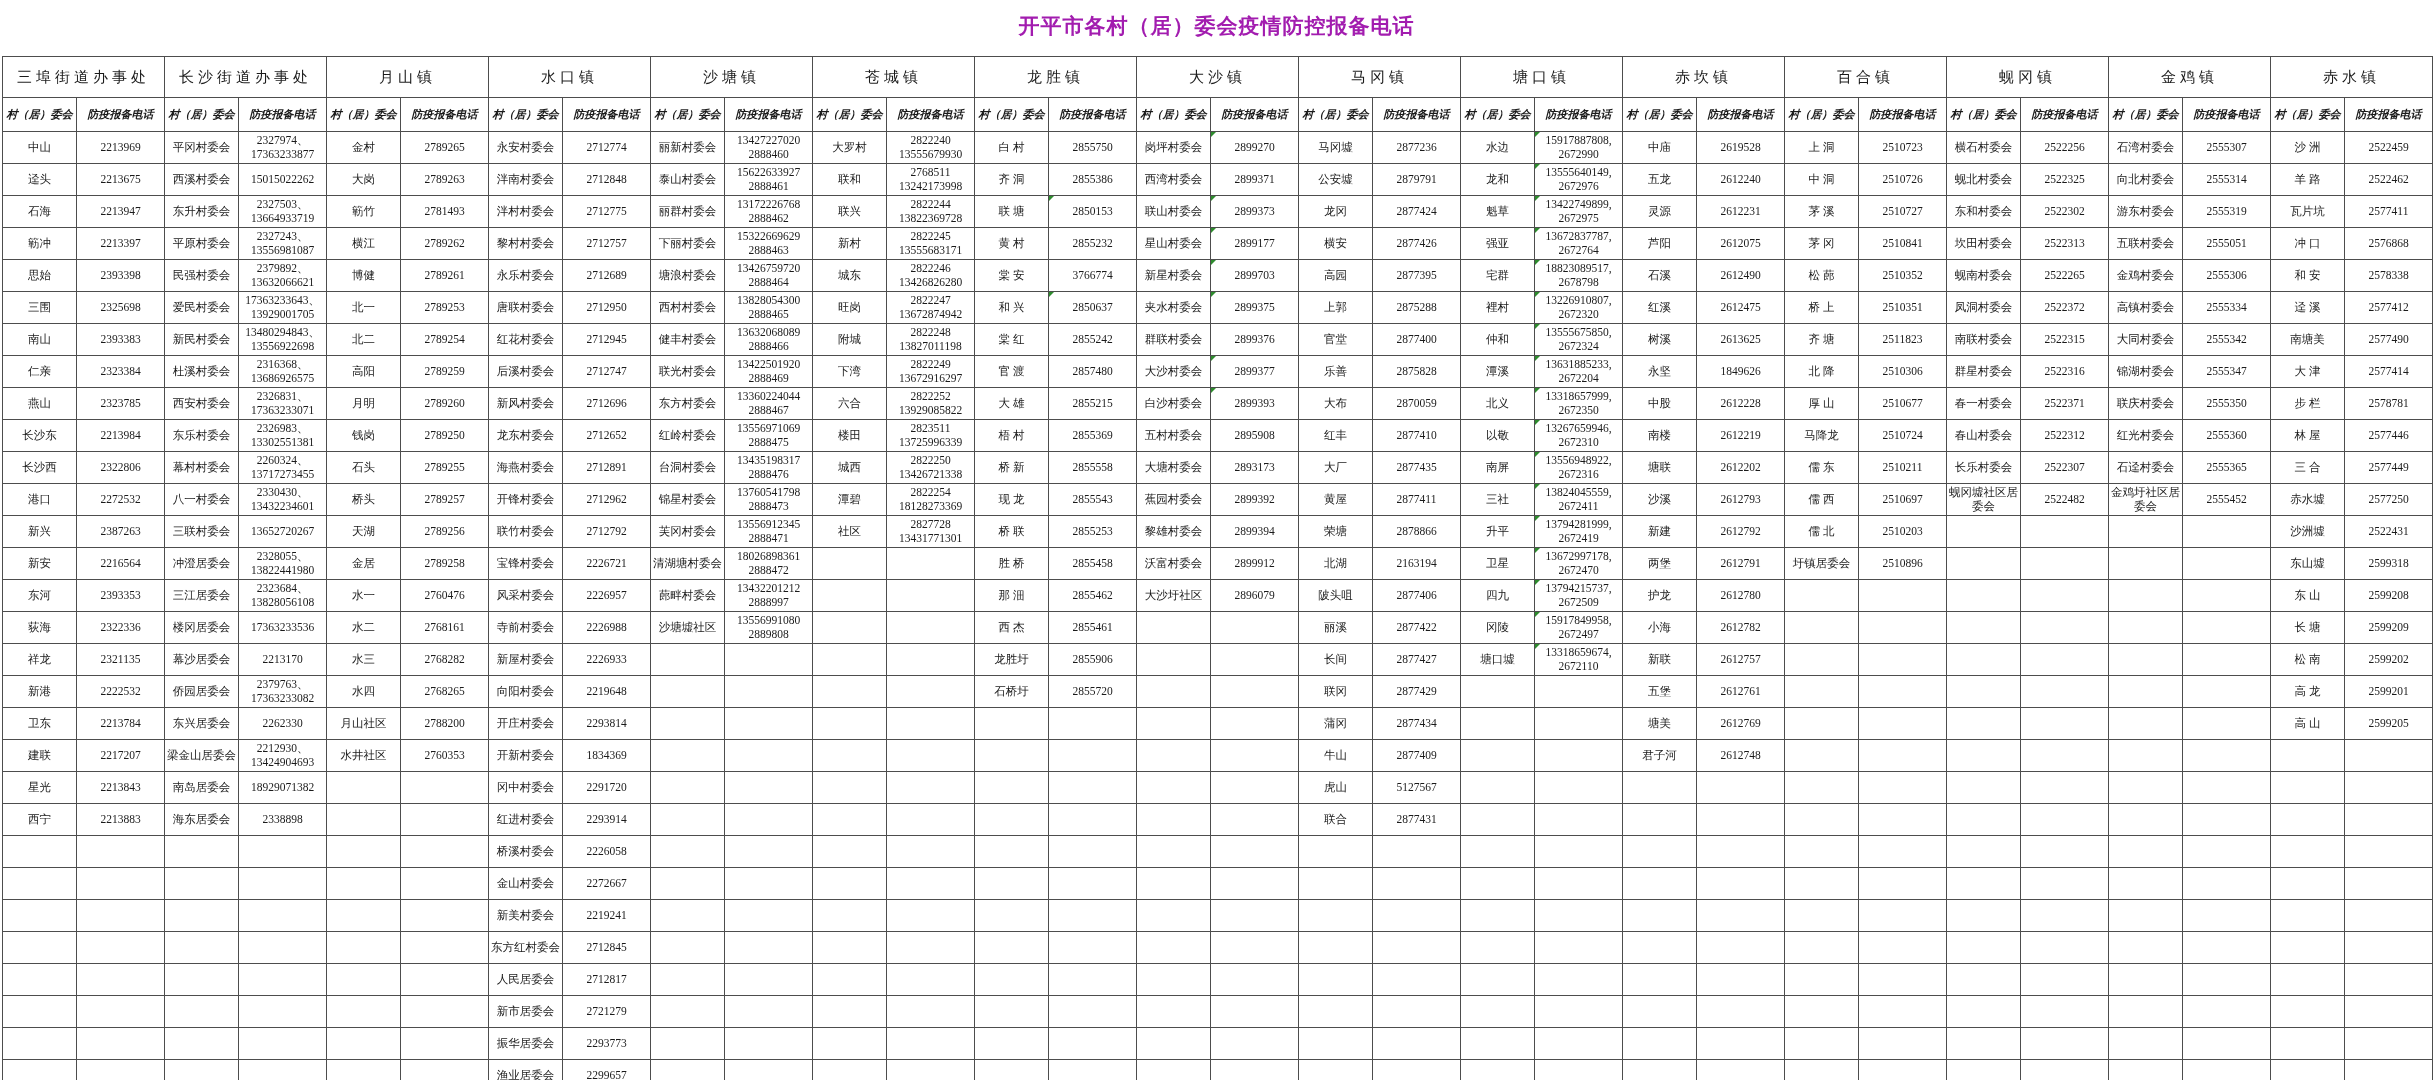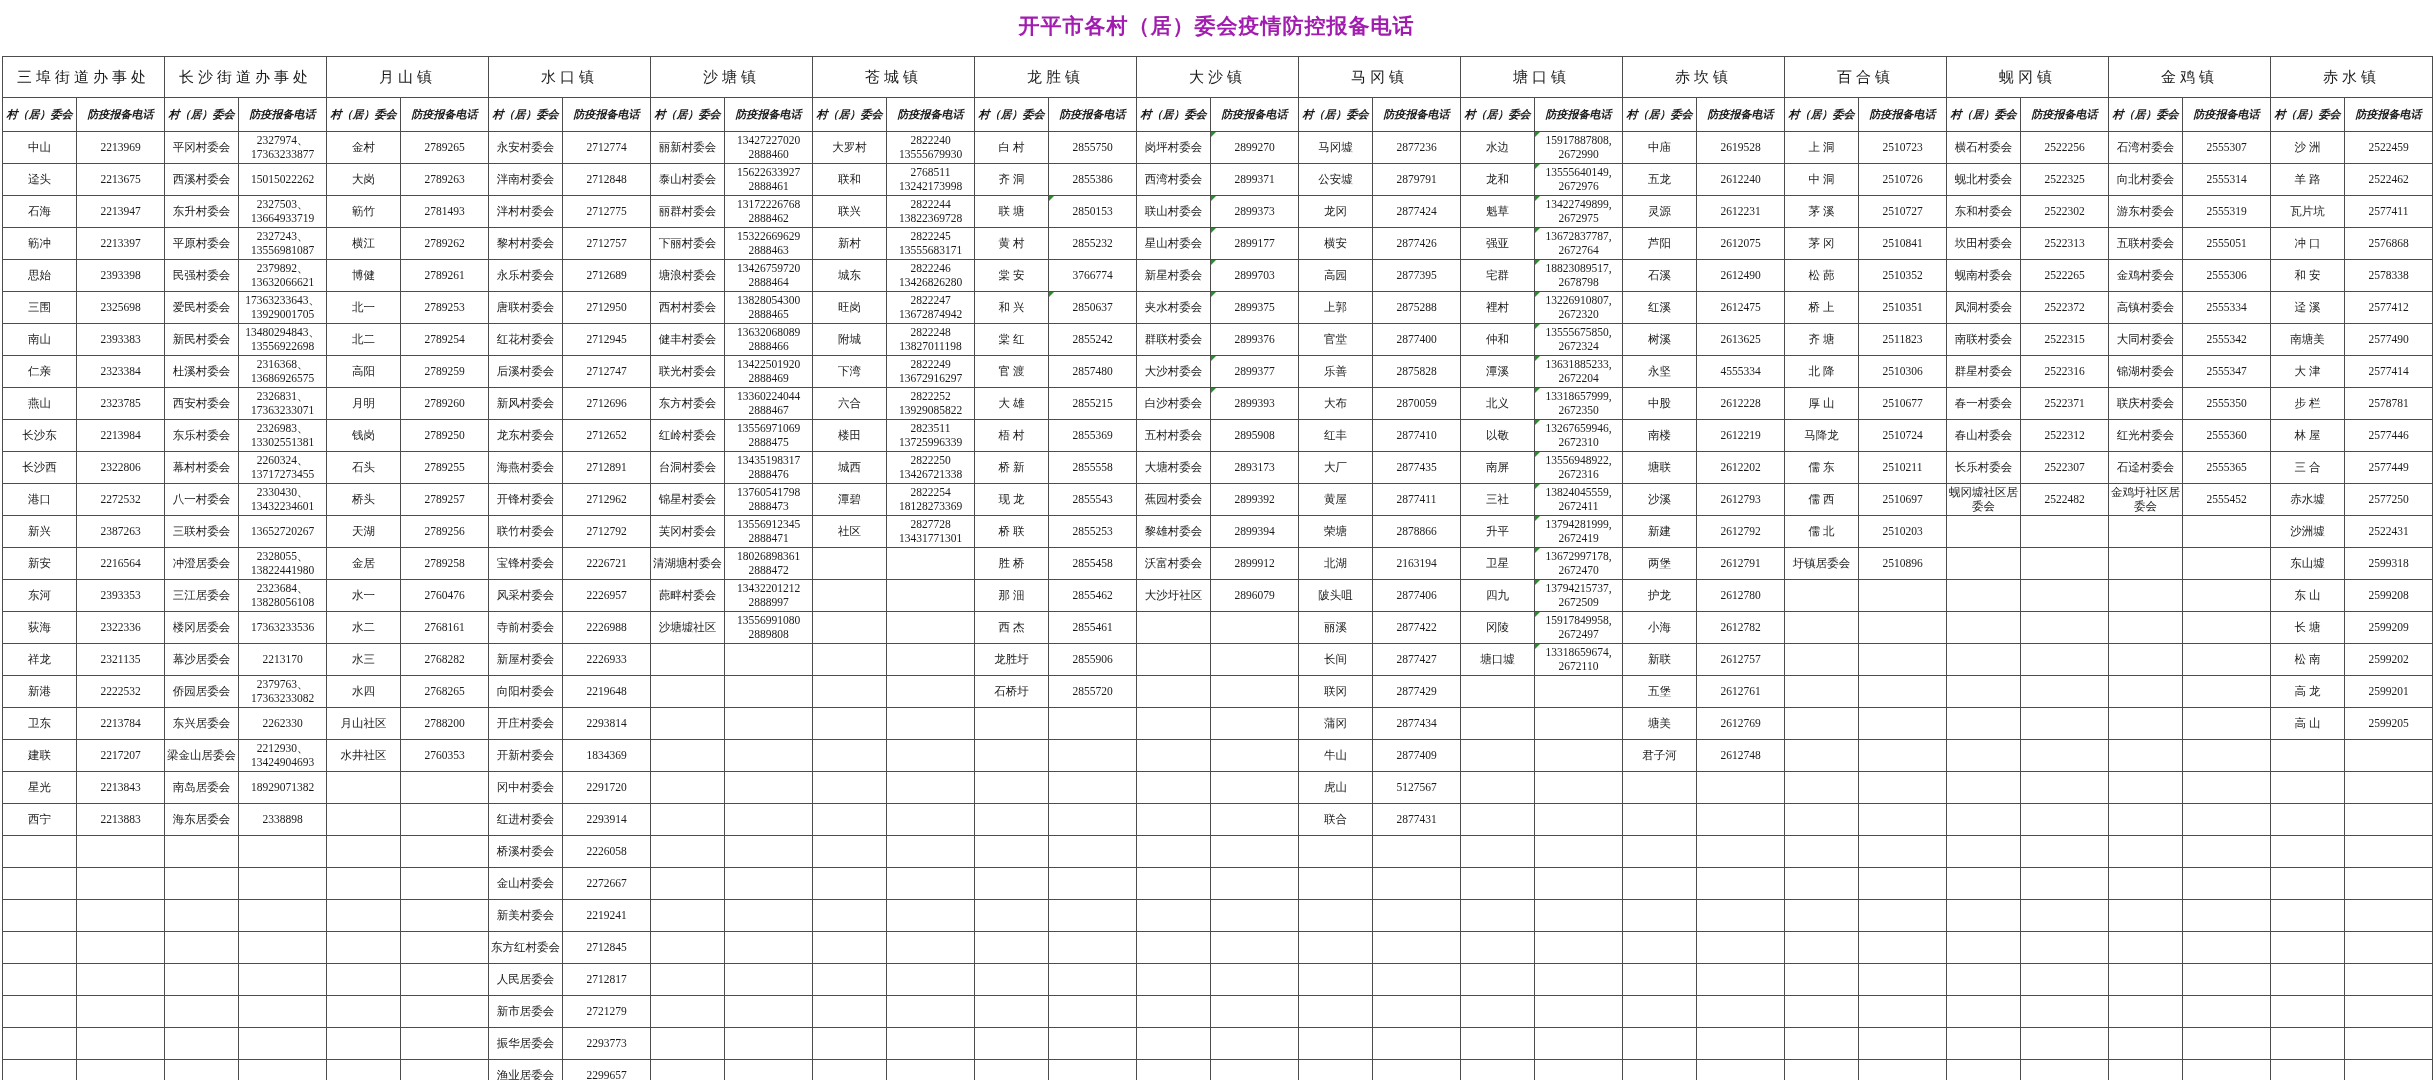--- a/index.html
+++ b/index.html
@@ -430,21 +430,21 @@
           <td class="vname">官 渡</td>
           <td class="phone">2857480</td>
           <td class="vname">大沙村委会</td>
           <td class="phone gc">2899377</td>
           <td class="vname">乐善</td>
           <td class="phone">2875828</td>
           <td class="vname">潭溪</td>
           <td class="phone gc">13631885233,
 2672204</td>
           <td class="vname">永坚</td>
-          <td class="phone">4555334</td>
+          <td class="phone">1849626</td>
           <td class="vname">北 降</td>
           <td class="phone">2510306</td>
           <td class="vname">群星村委会</td>
           <td class="phone">2522316</td>
           <td class="vname">锦湖村委会</td>
           <td class="phone">2555347</td>
           <td class="vname">大 津</td>
           <td class="phone">2577414</td>
         </tr>
         <tr class="data-row">

